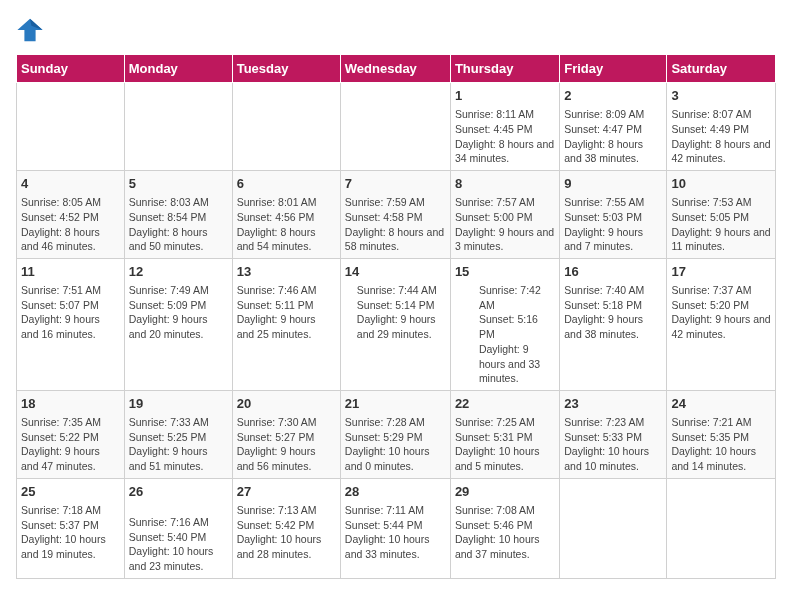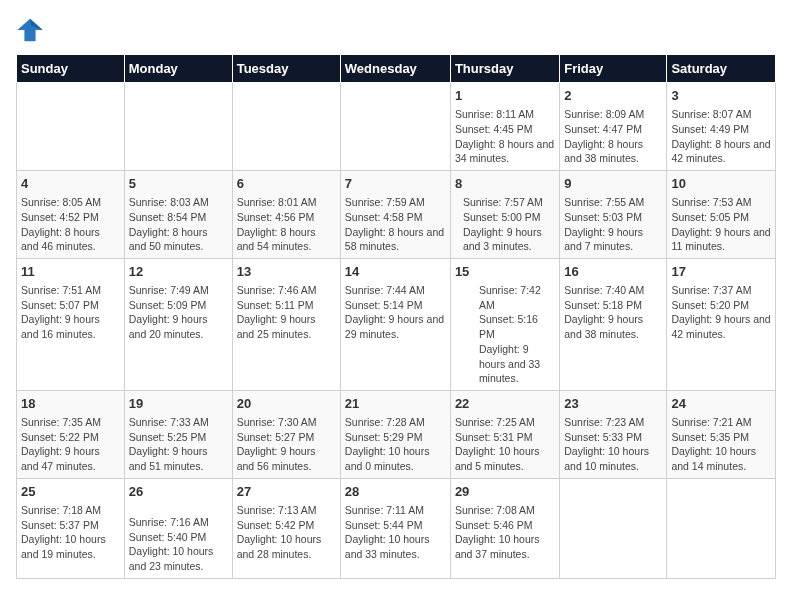--- a/index.html
+++ b/index.html
@@ -43,21 +43,21 @@
     .location {
       font-size: 15px;
       color: #333;
     }
     table {
       width: 100%;
       border-collapse: collapse;
       font-size: 11px;
     }
     thead tr {
-      background-color: #0f172a;
+      background-color: #be185d;
       color: white;
     }
     thead th {
       padding: 6px 4px;
       text-align: left;
       font-size: 13px;
       font-weight: bold;
       border: 1px solid #fff;
     }
     tbody tr {
@@ -165,21 +165,21 @@
 Daylight: 8 hours and 54 minutes.</div>
         </td>
         <td>
           <span class="day-num">7</span>
           <div class="cell-content" style="white-space: pre-line;">Sunrise: 7:59 AM
 Sunset: 4:58 PM
 Daylight: 8 hours and 58 minutes.</div>
         </td>
         <td>
           <span class="day-num">8</span>
-          <div class="cell-content" style="white-space: pre-line; margin-left: 8px;">Sunrise: 7:57 AM
+          <div class="cell-content" style="white-space: pre-line;">Sunrise: 7:57 AM
 Sunset: 5:00 PM
 Daylight: 9 hours and 3 minutes.</div>
         </td>
         <td>
           <span class="day-num">9</span>
           <div class="cell-content" style="white-space: pre-line;">Sunrise: 7:55 AM
 Sunset: 5:03 PM
 Daylight: 9 hours and 7 minutes.</div>
         </td>
         <td>
@@ -203,21 +203,21 @@
 Daylight: 9 hours and 20 minutes.</div>
         </td>
         <td>
           <span class="day-num">13</span>
           <div class="cell-content" style="white-space: pre-line;">Sunrise: 7:46 AM
 Sunset: 5:11 PM
 Daylight: 9 hours and 25 minutes.</div>
         </td>
         <td>
           <span class="day-num">14</span>
-          <div class="cell-content" style="white-space: pre-line;">Sunrise: 7:44 AM
+          <div class="cell-content" style="white-space: pre-line; margin-left: 12px;">Sunrise: 7:44 AM
 Sunset: 5:14 PM
 Daylight: 9 hours and 29 minutes.</div>
         </td>
         <td>
           <span class="day-num">15</span>
           <div class="cell-content" style="white-space: pre-line; margin-left: 24px;">Sunrise: 7:42 AM
 Sunset: 5:16 PM
 Daylight: 9 hours and 33 minutes.</div>
         </td>
         <td>

